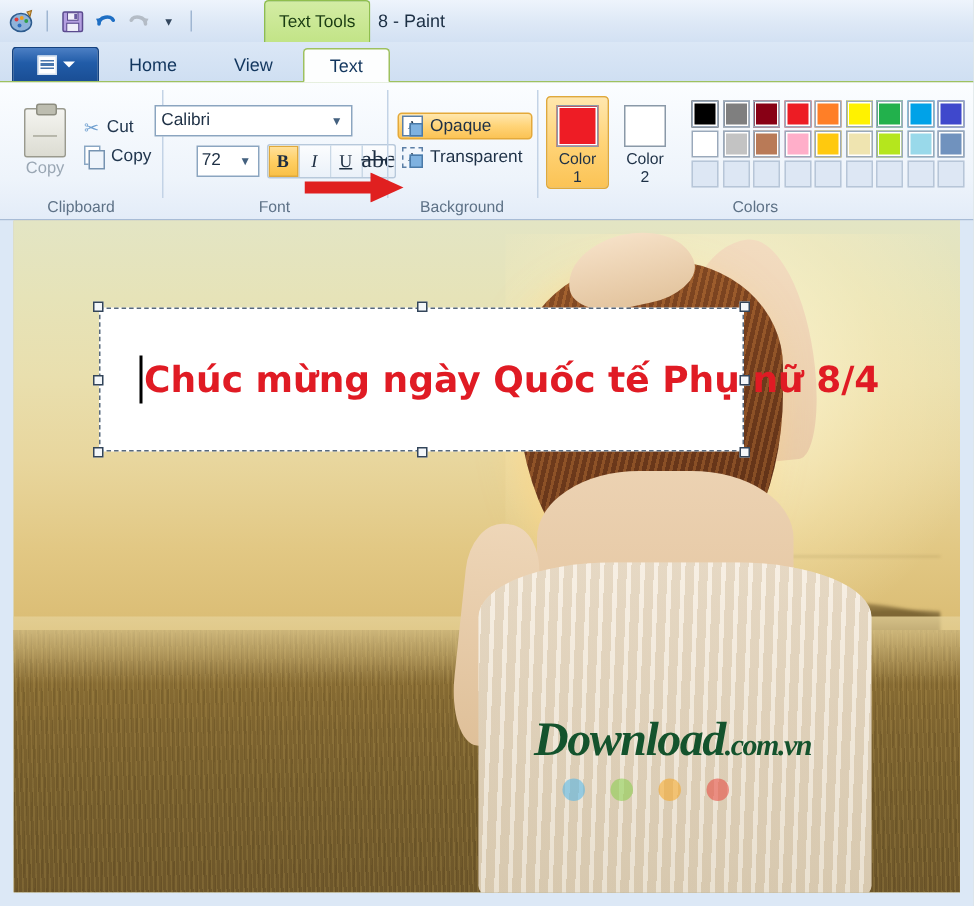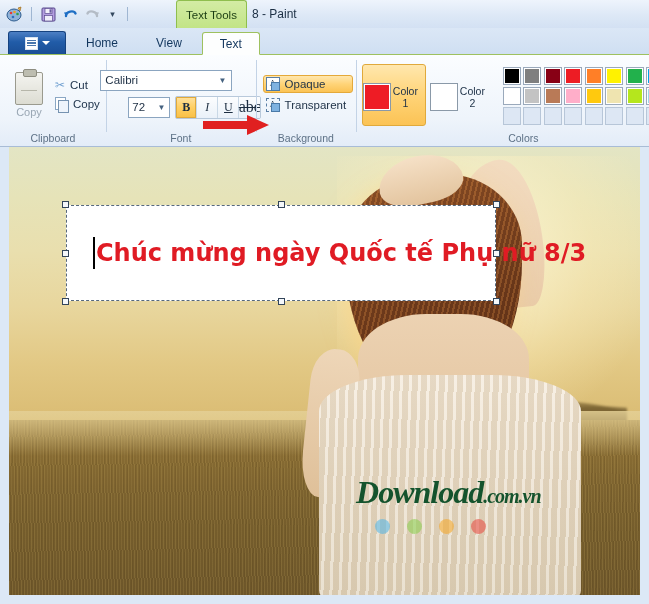--- a/index.html
+++ b/index.html
@@ -230,22 +230,22 @@
   .ab-ico.dashed { border: 1px dashed #5b7fa6; background: transparent; }
   .ab-ico::after {
     content:""; position:absolute; right:-1px; bottom:-1px;
     width: 7px; height: 7px; background:#7fb2e0; border:1px solid #4a7aa8;
   }
 
   
   .g-colors { flex: 1; }
   .colorsel { display: flex; gap: 3px; padding-right: 5px; }
   .colbtn {
-    width: 64px; height: 62px;
-    display: flex; flex-direction: row; align-items: center;
+    width: 42px; height: 62px;
+    display: flex; flex-direction: column; align-items: center;
     padding-top: 5px; gap: 2px;
     border-radius: 3px;
     border: 1px solid transparent;
   }
   .colbtn.active {
     background: linear-gradient(180deg,#ffe7ae 0%,#ffd478 50%,#fbc355 100%);
     border: 1px solid #e0a93b;
   }
   .colswatch {
     width: 28px; height: 28px;
@@ -652,21 +652,21 @@
       <div class="wm-dots" id="wmdots">
           <i style="background: rgb(79, 180, 232);"></i>
           <i style="background: rgb(134, 207, 74);"></i>
           <i style="background: rgb(245, 166, 35);"></i>
           <i style="background: rgb(232, 69, 60);"></i>
         </div>
 
       <div class="textbox">
         <div class="tb-fill" style="background: rgb(255, 255, 255);"></div>
         <div class="tb-caret"></div>
-        <div class="tb-text" style="color: rgb(224, 27, 36);">Chúc mừng ngày Quốc tế Phụ nữ 8/3</div>
+        <div class="tb-text" style="color: rgb(224, 27, 36);">Chúc mừng ngày Quốc tế Phụ nữ 8/4</div>
         <span class="handle h-nw"></span>
         <span class="handle h-n"></span>
         <span class="handle h-ne"></span>
         <span class="handle h-w"></span>
         <span class="handle h-e"></span>
         <span class="handle h-sw"></span>
         <span class="handle h-s"></span>
         <span class="handle h-se"></span>
       </div>
     </div>

